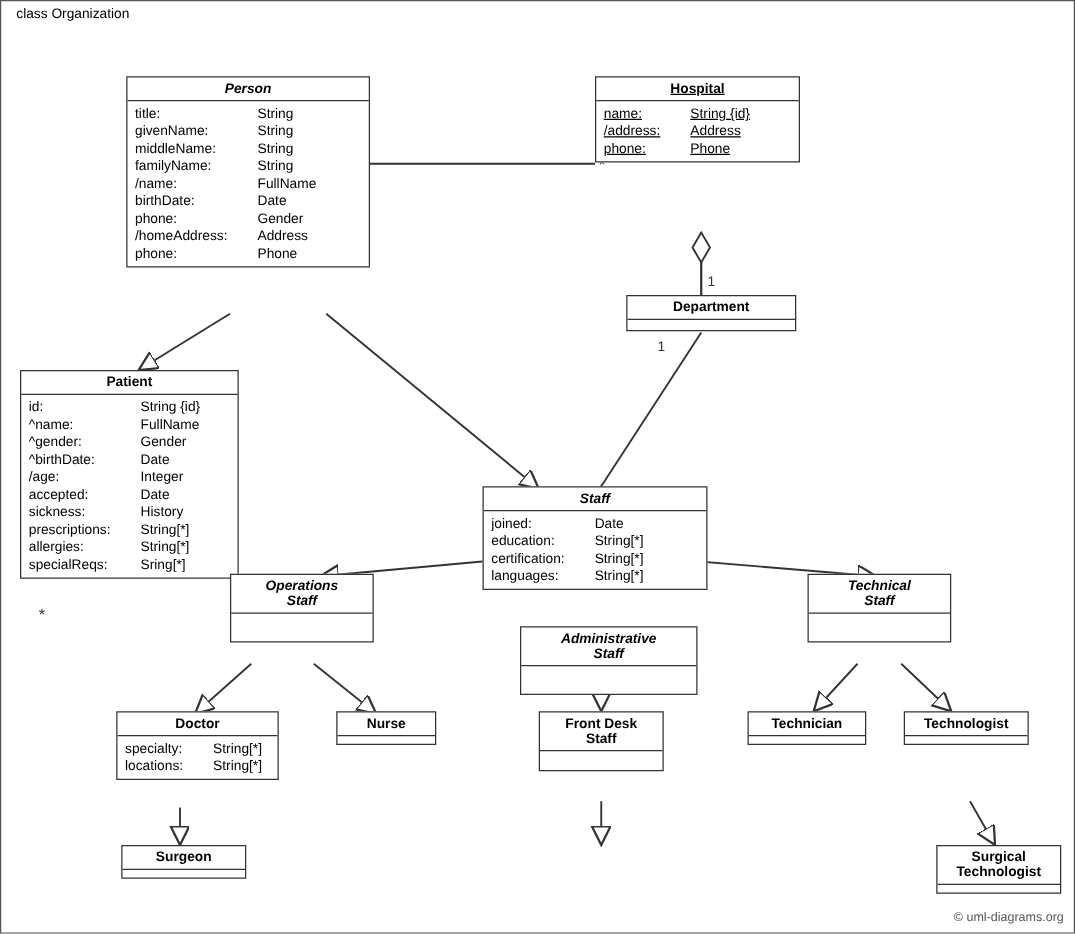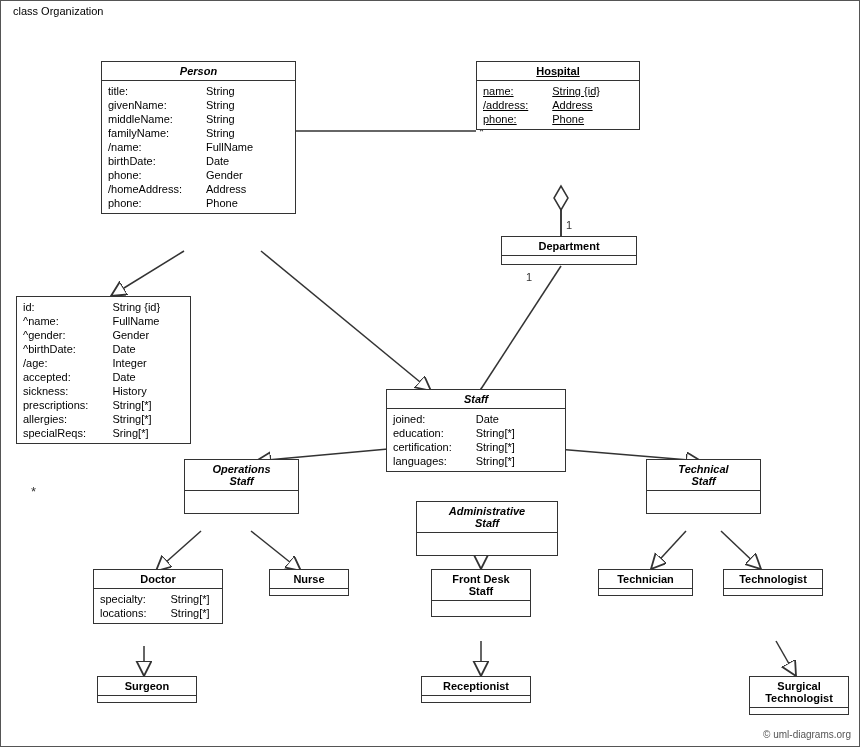--- a/index.html
+++ b/index.html
@@ -200,20 +200,21 @@
         <tr>
               <td>phone:</td>
               <td>Phone</td>
             </tr>
       </tbody>
         </table>
     </div>
   </div>
 
   <div class="uml-class" style="left:15px; top:295px; width:175px;">
+    <div class="class-header">Patient</div>
     <div class="class-body">
       <table>
         <tbody>
             <tr>
               <td>id:</td>
               <td>String {id}</td>
             </tr>
         <tr>
               <td>^name:</td>
               <td>FullName</td>
@@ -337,24 +338,20 @@
   <div class="uml-class" style="left:722px; top:568px; width:100px;">
     <div class="class-header">Technologist</div>
     <div class="class-body" style="height:6px;"></div>
   </div>
 
   <div class="uml-class" style="left:96px; top:675px; width:100px;">
     <div class="class-header">Surgeon</div>
     <div class="class-body" style="height:6px;"></div>
   </div>
 
-  <div class="uml-class" style="left:420px; top:675px; width:110px;">
-    <div class="class-header">Receptionist</div>
-    <div class="class-body" style="height:6px;"></div>
-  </div>
 
   <div class="uml-class" style="left:748px; top:675px; width:100px;">
     <div class="class-header">Surgical<br>Technologist</div>
     <div class="class-body" style="height:6px;"></div>
   </div>
 
   <div class="copyright">© uml-diagrams.org</div>
 </div>
 
 </body></html>

